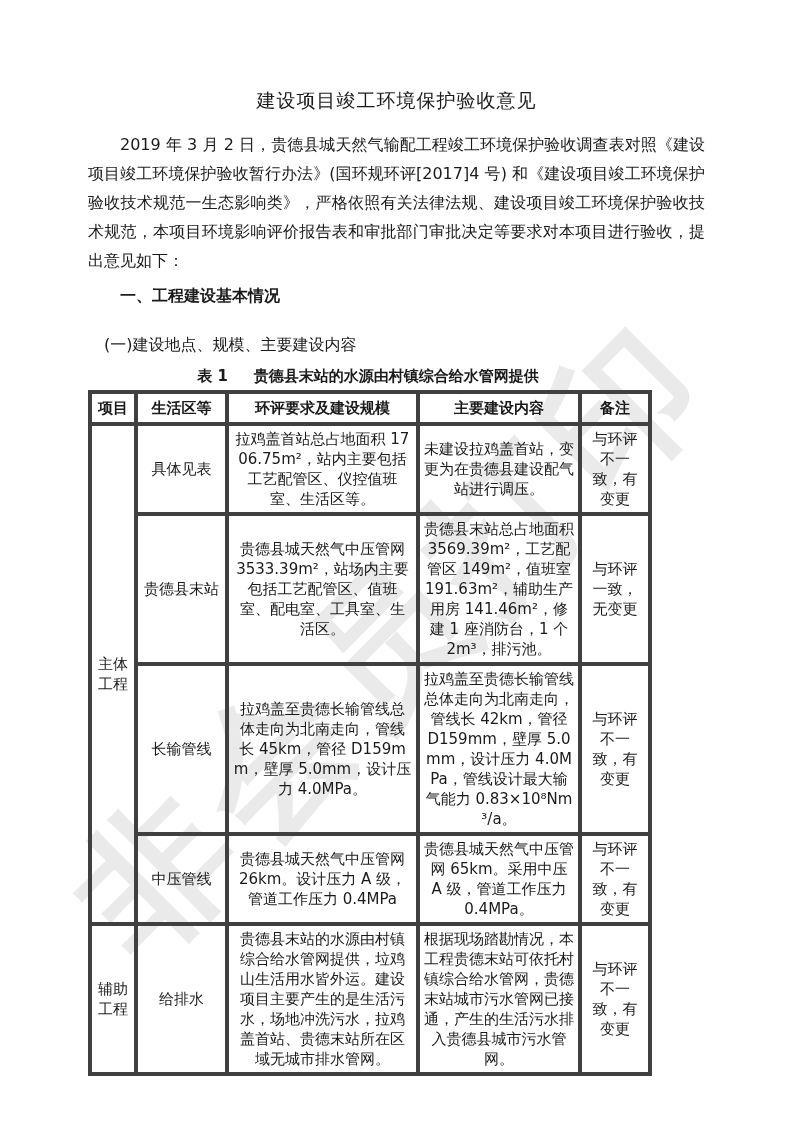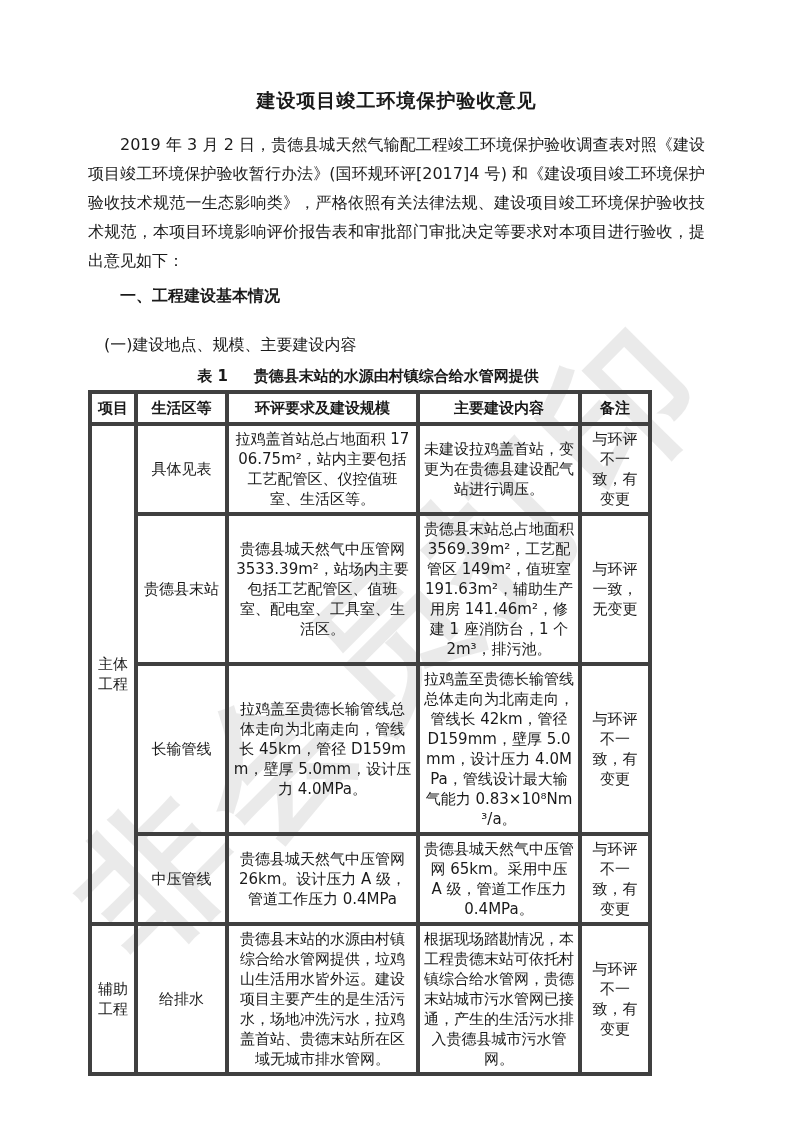--- a/index.html
+++ b/index.html
@@ -34,21 +34,21 @@
   }
   .doc-title {
     font-size: 19px;
     font-weight: bold;
     text-align: center;
     margin: 0 0 26px 0;
     letter-spacing: 1px;
   }
   .doc-subtitle {
     font-size: 19px;
-    font-weight: bold;
+    font-weight: normal;
     text-align: center;
     margin: 0 0 16px 0;
     letter-spacing: 1px;
   }
   p.body {
     font-size: 16px;
     line-height: 29px;
     text-align: justify;
     margin: 0;
   }

